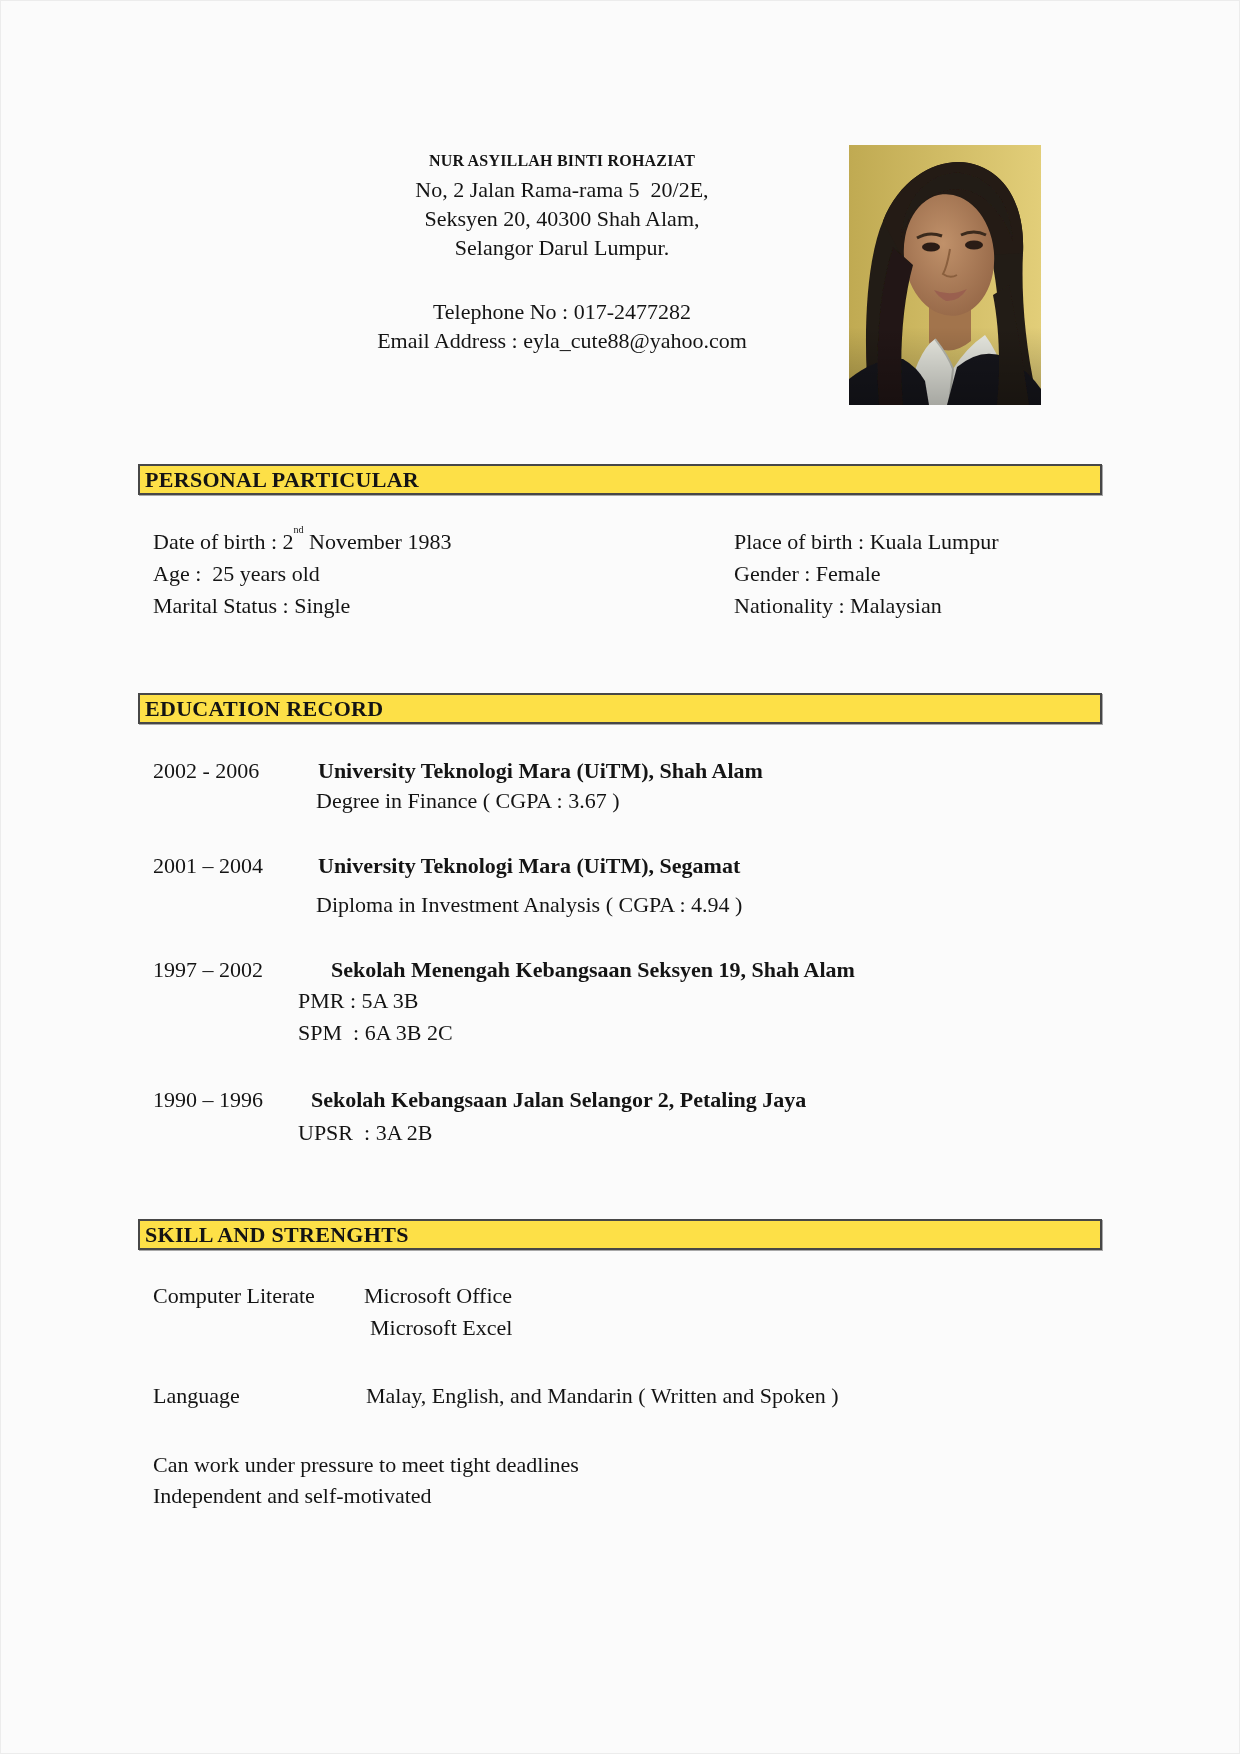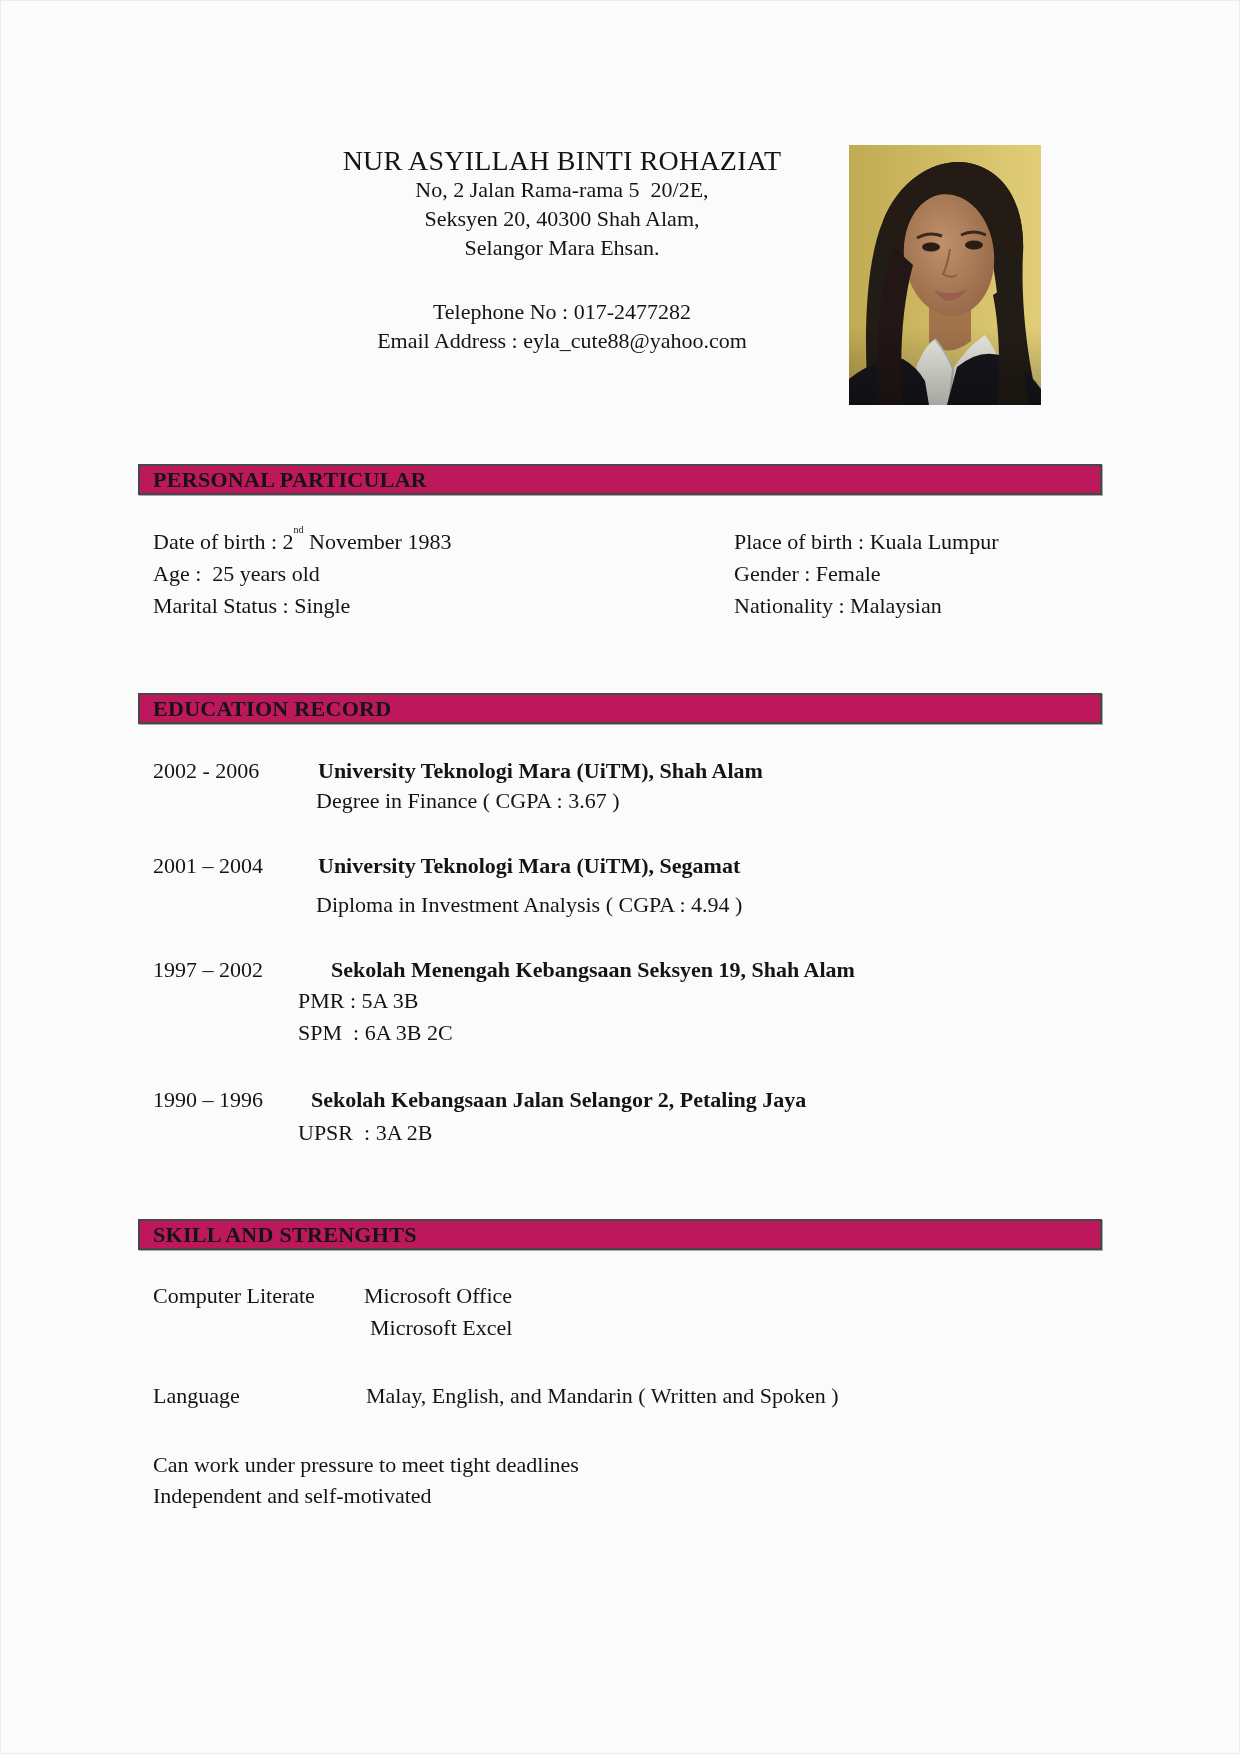--- a/index.html
+++ b/index.html
@@ -12,48 +12,48 @@
     box-sizing:border-box;
     font-family:"Liberation Serif","DejaVu Serif",serif;
     color:#141414;
     overflow:hidden;
   }
   .t{position:absolute;font-size:22px;line-height:26px;white-space:pre-wrap;}
   .b{font-weight:bold;margin-left:20px;}
   
   .hdr{position:absolute;left:137px;top:145px;width:848px;text-align:center;}
   .hdr .line{font-size:22px;line-height:29px;white-space:pre-wrap;}
-  .hdr .name{font-size:28px;font-weight:normal;letter-spacing:.2px;}
+  .hdr .name{font-size:16px;font-weight:bold;letter-spacing:.2px;}
   .hdr .gap{margin-top:35px;}
   sup.ord{font-size:10px;position:relative;top:-8px;line-height:0;}
   
   .photo{position:absolute;left:848px;top:144px;width:192px;height:260px;}
   .photo svg{display:block;width:100%;height:100%;}
   
   .secbox{
     position:absolute;left:137px;width:964px;height:31px;
     border:2px solid #474747;
     box-shadow:1px 1px 0 #a8a8a8;
     box-sizing:border-box;
     display:flex;align-items:center;
-    padding-left:13px;
-    background:#be185d;
+    padding-left:5px;
+    background:#fde047;
   }
   .sectitle{font-size:22px;font-weight:bold;letter-spacing:.3px;white-space:pre-wrap;}
 </style>
 </head>
 <body>
 
 <div class="page">
 
   <div class="hdr">
     <div class="line name">NUR ASYILLAH BINTI ROHAZIAT</div>
     <div class="line">No, 2 Jalan Rama-rama 5  20/2E,</div>
     <div class="line">Seksyen 20, 40300 Shah Alam,</div>
-    <div class="line">Selangor Mara Ehsan.</div>
+    <div class="line">Selangor Darul Lumpur.</div>
     <div class="line gap">Telephone No : 017-2477282</div>
     <div class="line">Email Address : eyla_cute88@yahoo.com</div>
   </div>
 
   <div class="photo">
     <svg viewBox="0 0 192 260" preserveAspectRatio="none">
       <defs>
         <linearGradient id="wall" x1="0" y1="0" x2="1" y2="0">
           <stop offset="0" stop-color="#c0aa52"></stop>
           <stop offset="1" stop-color="#e2ce79"></stop>

